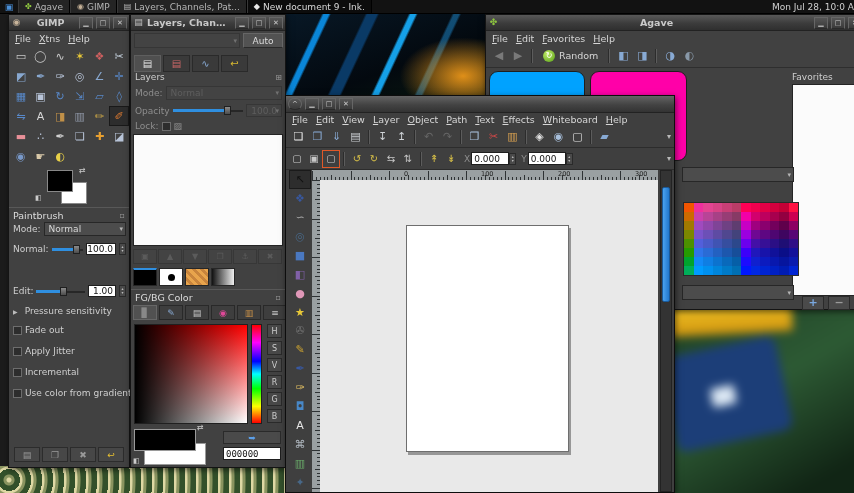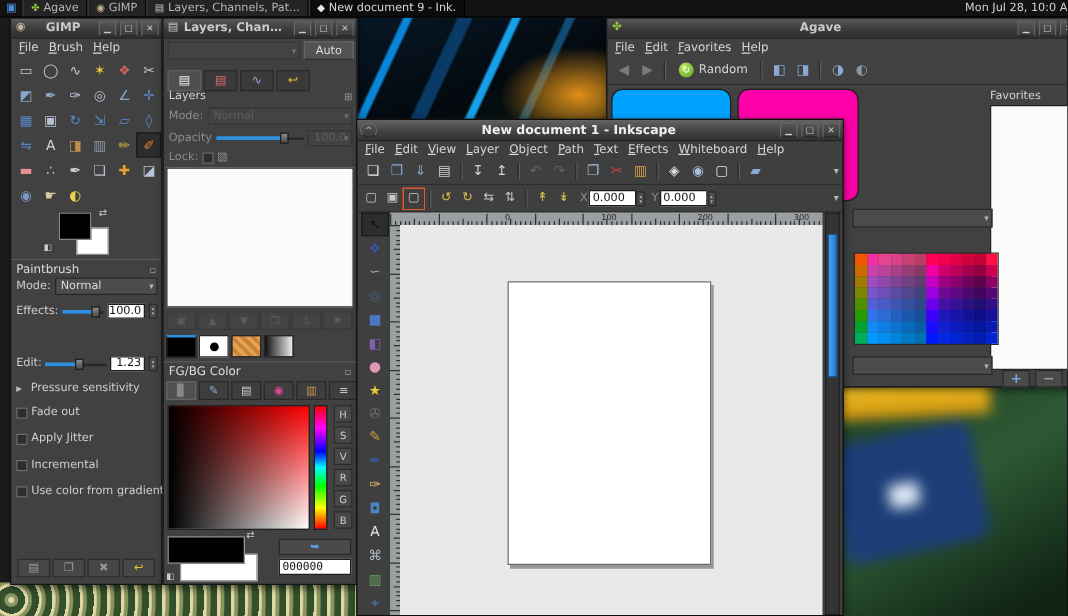--- a/index.html
+++ b/index.html
@@ -302,21 +302,21 @@
 
   <div class="win gimp" style="z-index:3">
     <div class="tbar">
       <span class="wicon" style="color:#c8b49a">◉</span>
       <span class="ttl">GIMP</span>
       <span class="wbtn">▁</span>
       <span class="wbtn">□</span>
       <span class="wbtn">✕</span>
     </div>
     <div class="menubar">
-        <span class="lst"><span class="menu-item mnemonic">File</span><span class="menu-item mnemonic">Brush</span><span class="menu-item mnemonic">Help</span></span>
+        <span class="lst"><span class="menu-item mnemonic">File</span><span class="menu-item mnemonic">Xtns</span><span class="menu-item mnemonic">Help</span></span>
       </div>
     <div class="toolgrid">
         <span class="tool" style="color: rgb(200, 200, 200);">▭</span>
         <span class="tool" style="color: rgb(200, 200, 200);">◯</span>
         <span class="tool" style="color: rgb(200, 200, 200);">∿</span>
         <span class="tool" style="color: rgb(232, 200, 56);">✶</span>
         <span class="tool" style="color: rgb(208, 96, 96);">❖</span>
         <span class="tool" style="color: rgb(192, 204, 216);">✂</span>
         <span class="tool" style="color: rgb(136, 168, 208);">◩</span>
         <span class="tool" style="color: rgb(136, 168, 208);">✒</span>
@@ -356,37 +356,37 @@
       <span>Paintbrush</span>
       <span class="hicn">▫</span>
     </div>
     <div class="row" style="top:207px">
       <span class="label">Mode:</span>
       <span class="combo" style="flex:1;height:14px">
           <span>Normal</span>
         </span>
     </div>
     <div class="row" style="top:228px">
-      <span class="label">Effects:</span>
+      <span class="label">Normal:</span>
       <span class="slider" style="flex:1">
           <span class="trk"></span>
           <span class="fill" style="width:72%"></span>
           <span class="hdl" style="left:69%"></span>
         </span>
       <span class="entry" style="width:30px;height:12px;justify-content:flex-end">100.0</span>
       <span class="updown"></span>
     </div>
     <div class="row" style="top:270px">
       <span class="label">Edit:</span>
       <span class="slider" style="flex:1">
           <span class="trk"></span>
           <span class="fill" style="width:52%"></span>
           <span class="hdl" style="left:49%"></span>
         </span>
-      <span class="entry" style="width:28px;height:12px;justify-content:flex-end">1.23</span>
+      <span class="entry" style="width:28px;height:12px;justify-content:flex-end">1.00</span>
       <span class="updown"></span>
     </div>
     <div class="row expander" style="top:291px">
         <span class="label">Pressure sensitivity</span>
       </div>
     <div class="row" style="top:310px">
         <span class="check"></span>
         <span class="label">Fade out</span>
       </div>
     <div class="row" style="top:331px">
@@ -487,21 +487,20 @@
     <span class="lbg"></span>
     <span style="position:absolute;left:66px;top:408px;font-size:8px;color:#ccc">⇄</span>
     <span style="position:absolute;left:2px;top:442px;font-size:7px;color:#ccc">◧</span>
     <span class="pickbtn">➥</span>
     <span class="entry" style="position:absolute;left:92px;top:432px;width:58px;height:13px;font-family:'DejaVu Sans Mono',monospace">000000</span>
   </div>
 
   <div class="win ink">
     <div class="tbar active">
       <span class="wbtn" style="border-radius:7px">^</span>
-      <span class="ttl">New document 1 - Inkscape</span>
       <span class="wbtn">▁</span>
       <span class="wbtn">□</span>
       <span class="wbtn">✕</span>
     </div>
     <div class="menubar" style="height:13px">
         <span class="lst"><span class="menu-item mnemonic">File</span><span class="menu-item mnemonic">Edit</span><span class="menu-item mnemonic">View</span><span class="menu-item mnemonic">Layer</span><span class="menu-item mnemonic">Object</span><span class="menu-item mnemonic">Path</span><span class="menu-item mnemonic">Text</span><span class="menu-item mnemonic">Effects</span><span class="menu-item mnemonic">Whiteboard</span><span class="menu-item mnemonic">Help</span></span>
       </div>
     <div class="cmdbar">
       <span class="lst"><span class="cmd" style="color: rgb(232, 232, 232);">❏</span><span class="cmd" style="color: rgb(136, 170, 212);">❐</span><span class="cmd" style="color: rgb(136, 170, 212);">⇓</span><span class="cmd" style="color: rgb(200, 204, 208);">▤</span><span class="sep"></span><span class="cmd" style="color: rgb(208, 212, 216);">↧</span><span class="cmd" style="color: rgb(208, 212, 216);">↥</span><span class="sep"></span><span class="cmd disabled" style="color: rgb(154, 154, 154);">↶</span><span class="cmd disabled" style="color: rgb(154, 154, 154);">↷</span><span class="sep"></span><span class="cmd" style="color: rgb(168, 192, 220);">❐</span><span class="cmd" style="color: rgb(208, 72, 72);">✂</span><span class="cmd" style="color: rgb(216, 160, 80);">▥</span><span class="sep"></span><span class="cmd" style="color: rgb(224, 224, 224);">◈</span><span class="cmd" style="color: rgb(168, 192, 220);">◉</span><span class="cmd" style="color: rgb(224, 224, 224);">▢</span><span class="sep"></span><span class="cmd" style="color: rgb(136, 170, 212);">▰</span></span>
       <span class="chev">▾</span>

